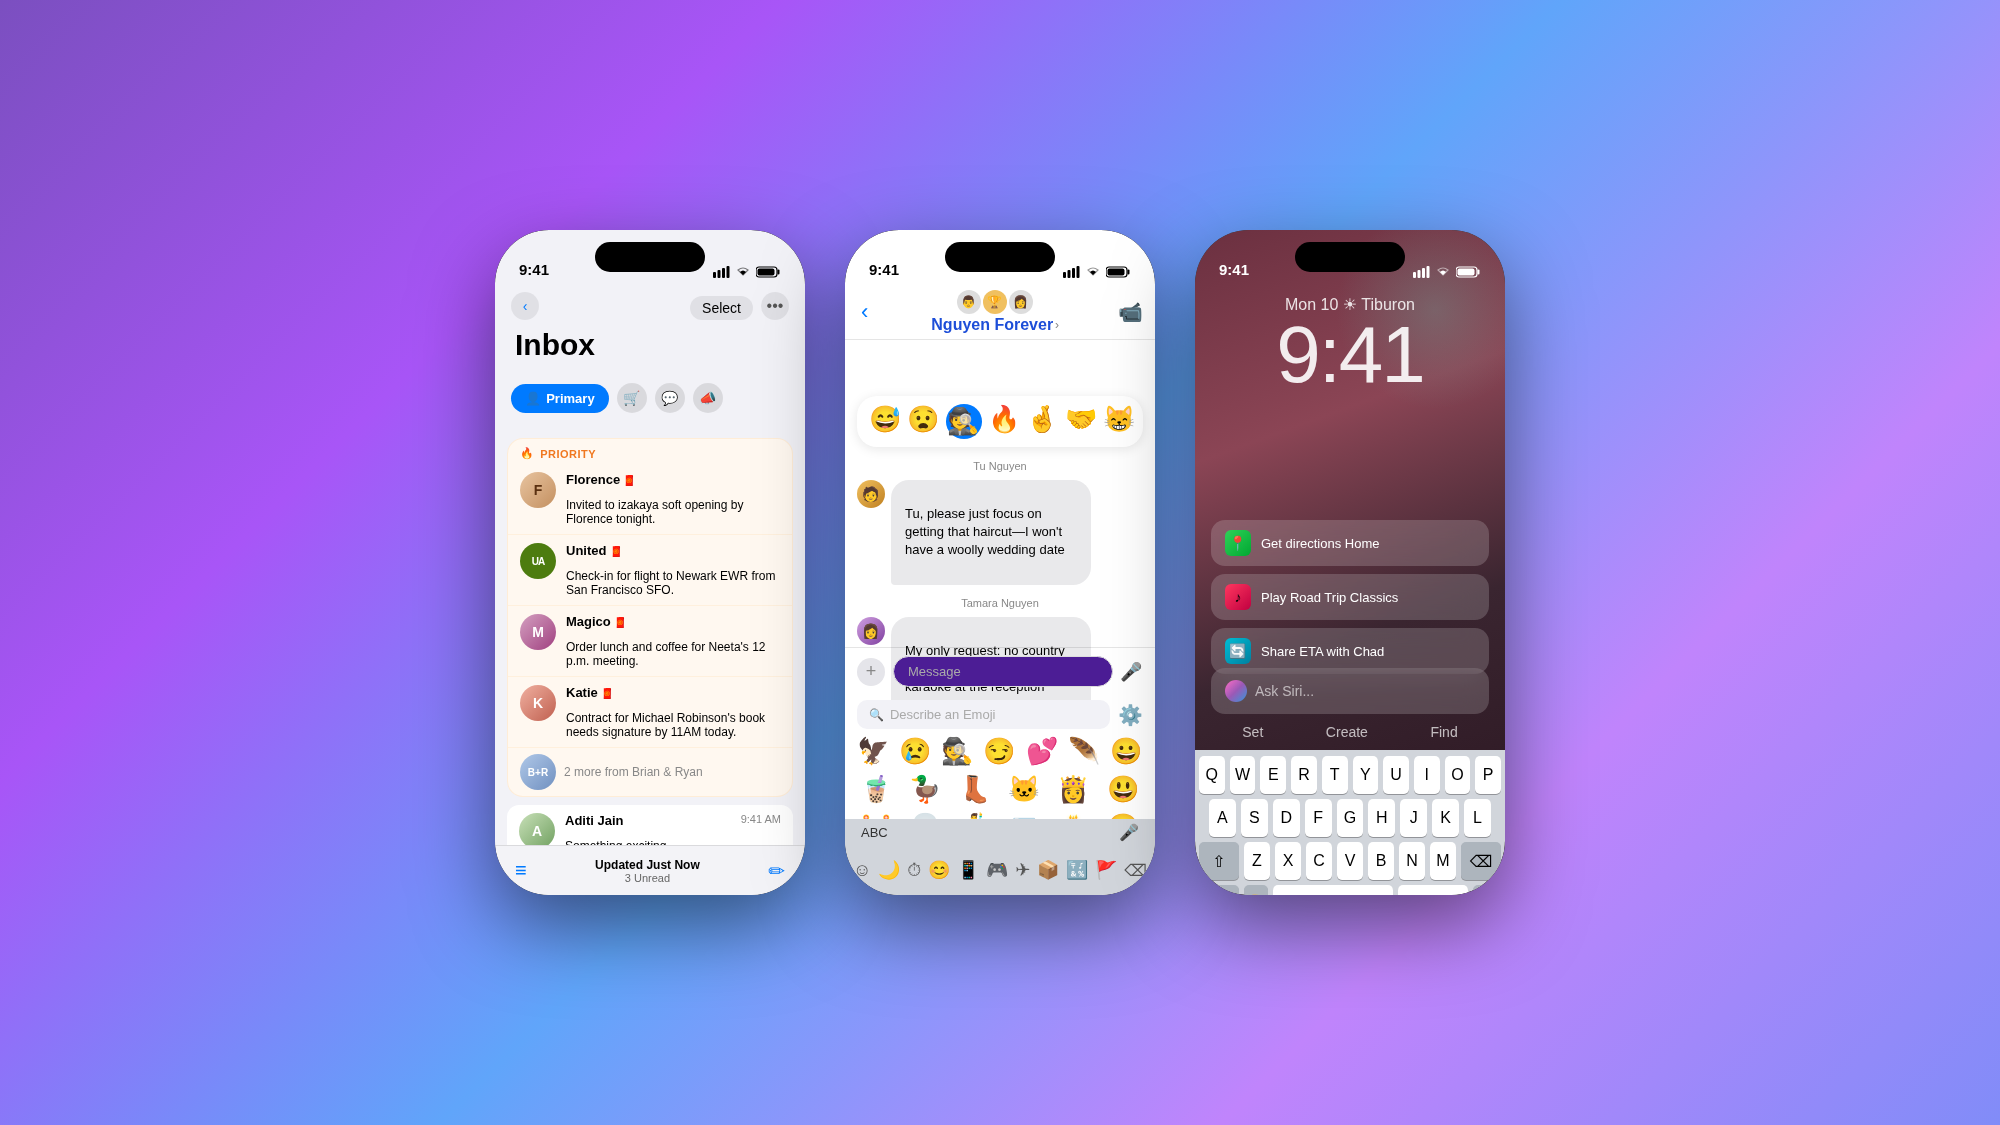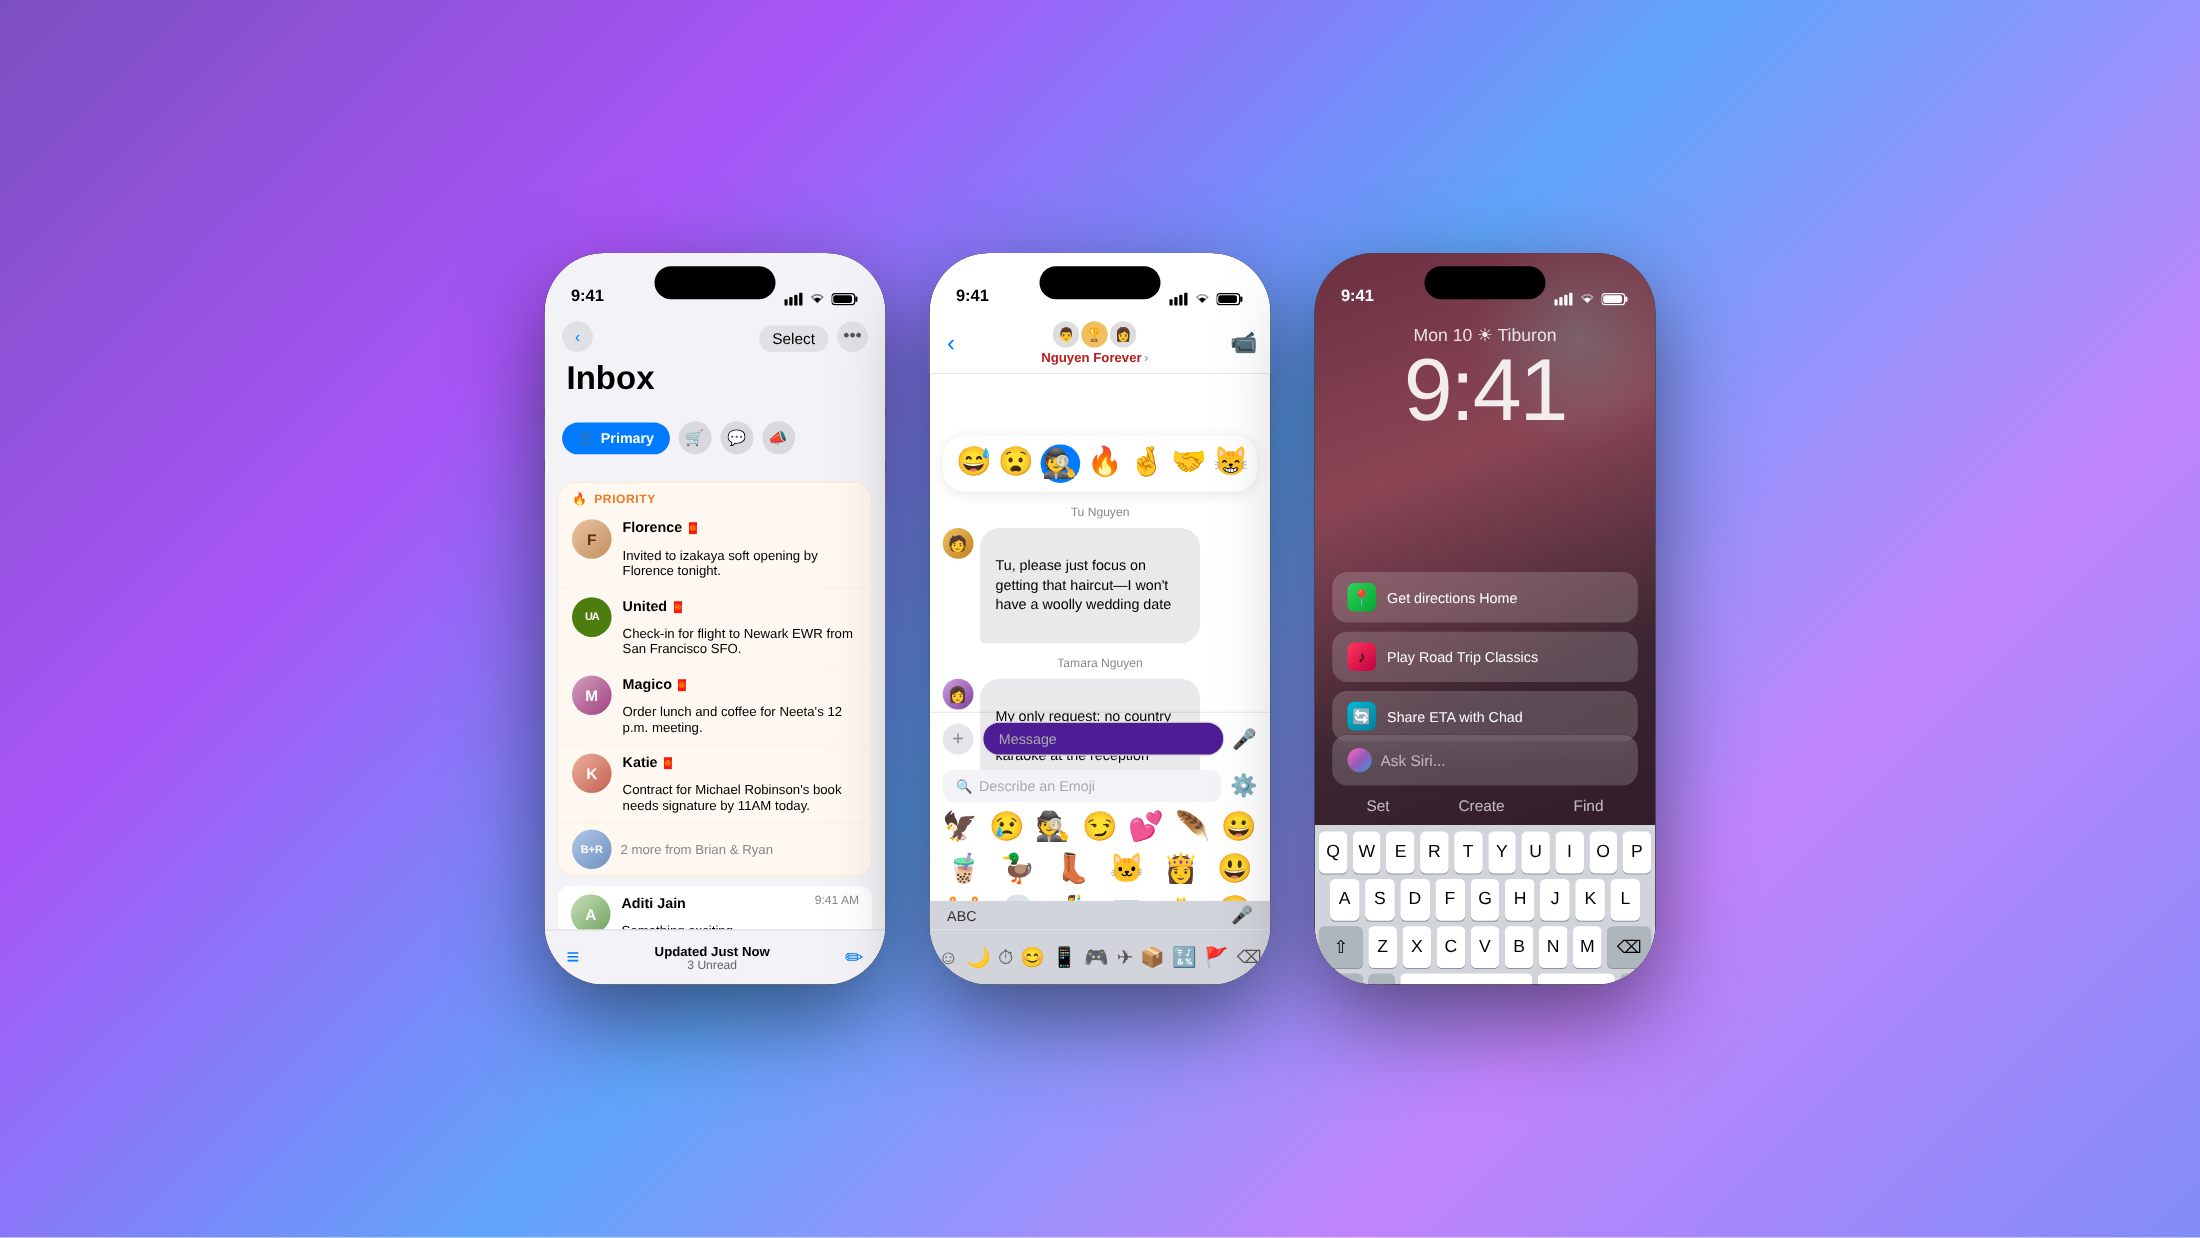--- a/index.html
+++ b/index.html
@@ -726,21 +726,21 @@
 
       <div class="msg-header">
         <div class="msg-back">‹</div>
         <div class="msg-group-info">
           <div class="msg-avatars">
             <div class="msg-avatar-sm">👨</div>
             <div class="msg-avatar-sm" style="background:#f0c060">🏆</div>
             <div class="msg-avatar-sm">👩</div>
           </div>
           <div style="display:flex;align-items:center;gap:2px">
-            <span style="font-size:12px;font-weight:600;color:#b91c1c">Nguyen Forever</span>
+            <span style="font-size:16px;font-weight:600;color:#1d4ed8">Nguyen Forever</span>
             <span style="font-size:12px;color:#888">›</span>
           </div>
         </div>
         <div class="msg-video-btn">📹</div>
       </div>
 
       <div class="msg-top-emojis">
         <span class="top-emoji">😅</span>
         <span class="top-emoji">😧</span>
         <span class="top-emoji" style="background:#007aff;border-radius:50%;padding:2px">🕵️</span>

